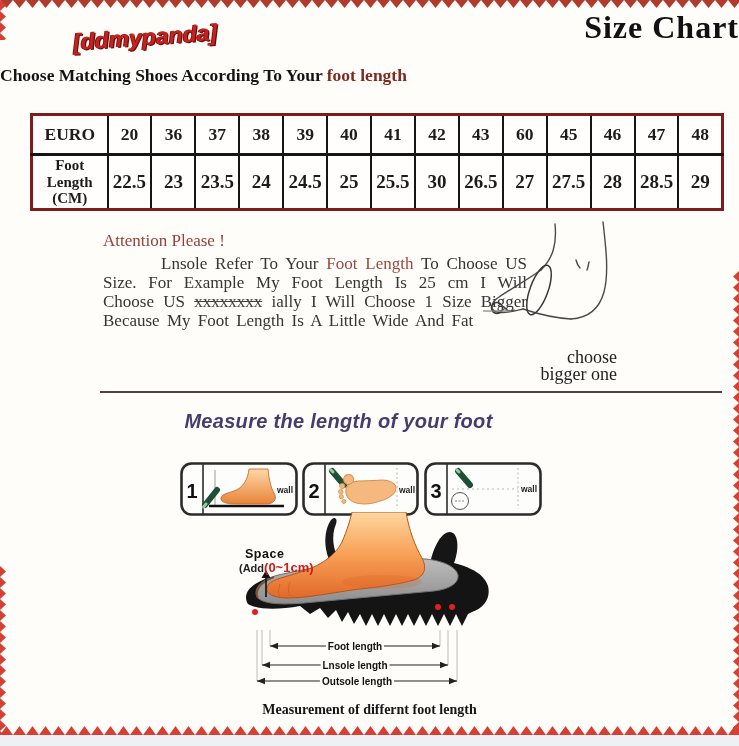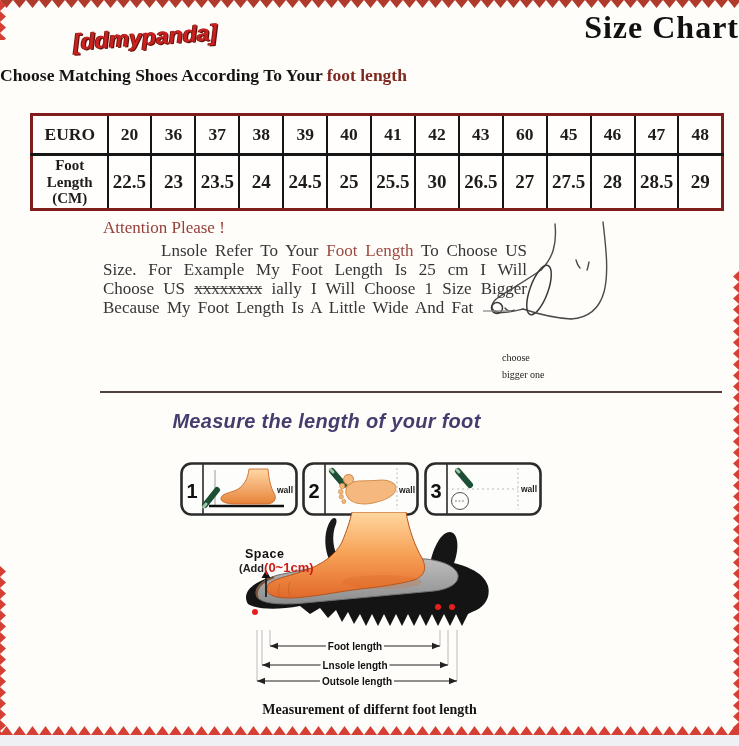--- a/index.html
+++ b/index.html
@@ -23,33 +23,33 @@
   
   .size-table{left:30px;top:113px;width:694px;border-collapse:collapse;table-layout:fixed;
     border:3px solid #7f1d1d;}
   .size-table td{border:2px solid #151515;text-align:center;vertical-align:middle;
     font-weight:bold;font-size:19px;padding:0;background:#fffefc;}
   .size-table tr.r1 td{height:37px;border-bottom:3px solid #151515;font-size:17.5px;}
   .size-table tr.r2 td{height:52px;margin-top:14px;}
   .size-table td.lbl{font-size:15px;line-height:1.12;}
 
   
-  .attention{left:103px;top:218px;width:424px;}
+  .attention{left:103px;top:231px;width:424px;}
   .attn-heading{color:#96403a;font-size:17px;margin:0 0 3px 0;}
   .attn-para{margin:0;font-size:17px;line-height:19px;text-align:justify;text-indent:58px;
     color:#353535;word-spacing:3px;}
   .attn-red{color:#9c4a40;}
   .attn-x{color:#404040;text-decoration:line-through;}
 
   .foot-sketch{left:483px;top:218px;pointer-events:none;}
-  .choose-bigger{left:502px;top:349px;width:115px;text-align:left;font-size:10px;line-height:17px;color:#222;}
+  .choose-bigger{left:502px;top:349px;width:115px;text-align:right;font-size:18px;line-height:17px;color:#222;}
 
   .divider{left:100px;top:391px;width:622px;height:2px;background:#4d423c;}
 
-  .measure-heading{left:0;top:410px;width:653px;text-align:center;
+  .measure-heading{left:12px;top:410px;width:653px;text-align:center;
     font-family:"Liberation Sans","DejaVu Sans",sans-serif;font-weight:bold;font-style:italic;
     font-size:20px;color:#453d6e;letter-spacing:.3px;}
 
   .panel{top:462px;width:118px;height:54px;}
   .panel svg{display:block;}
   .panel text{font-family:"Liberation Sans","DejaVu Sans",sans-serif;}
 
   .shoe{left:232px;top:512px;pointer-events:none;}
   .shoe text{font-family:"Liberation Sans","DejaVu Sans",sans-serif;}
   .arrows{left:232px;top:628px;pointer-events:none;}

